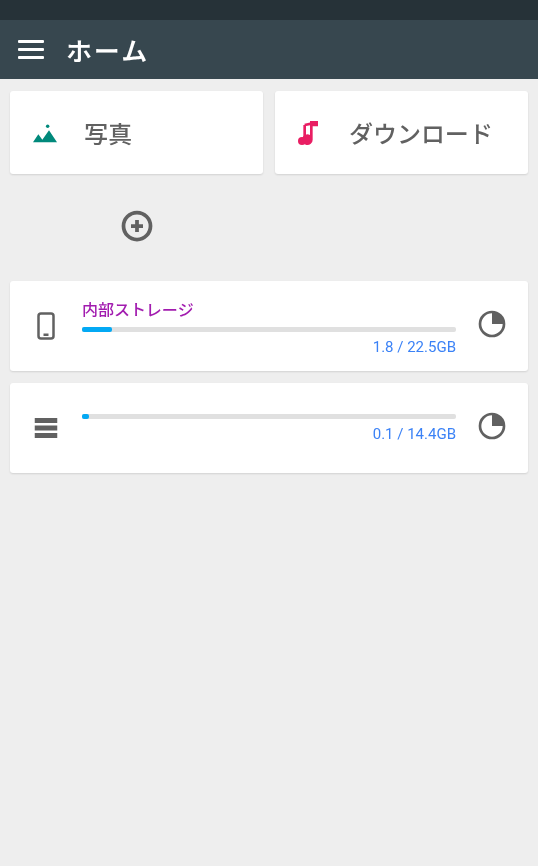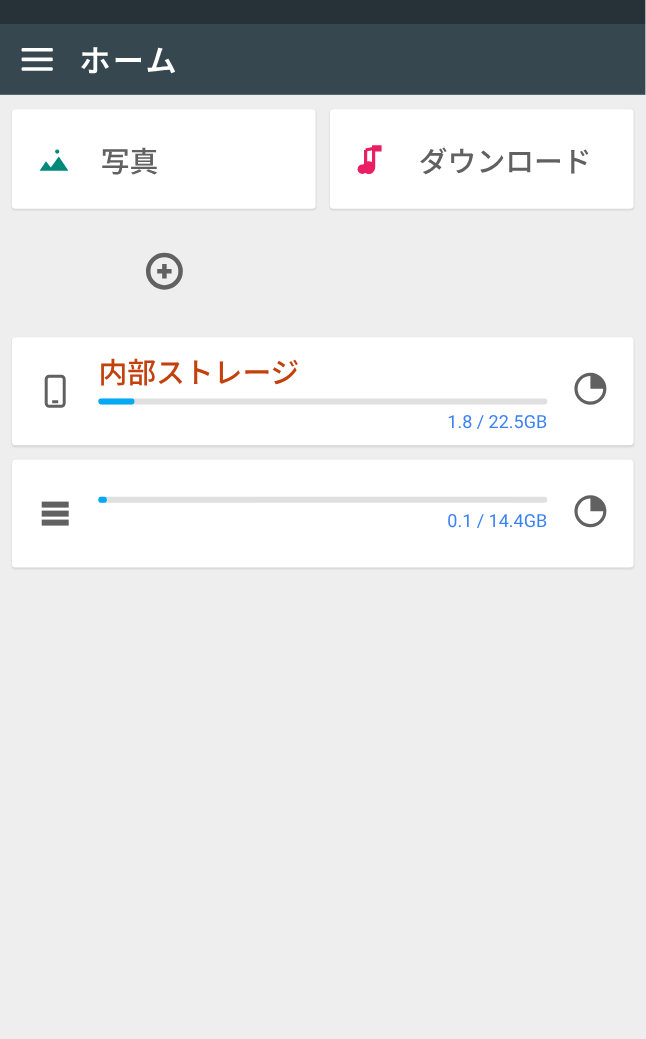--- a/index.html
+++ b/index.html
@@ -104,22 +104,22 @@
     flex-shrink: 0;
     display:flex;align-items:center;justify-content:center;
   }
   .storage-mid {
     flex: 1;
     display: flex;
     flex-direction: column;
     gap: 6px;
   }
   .storage-label {
-    font-size: 24px;
-    color: #c2410c;
+    font-size: 16px;
+    color: #a21caf;
     font-weight: 500;
   }
   .progress {
     height: 5px;
     background: #e0e0e0;
     position: relative;
     border-radius: 2px;
   }
   .progress-fill {
     position: absolute;

